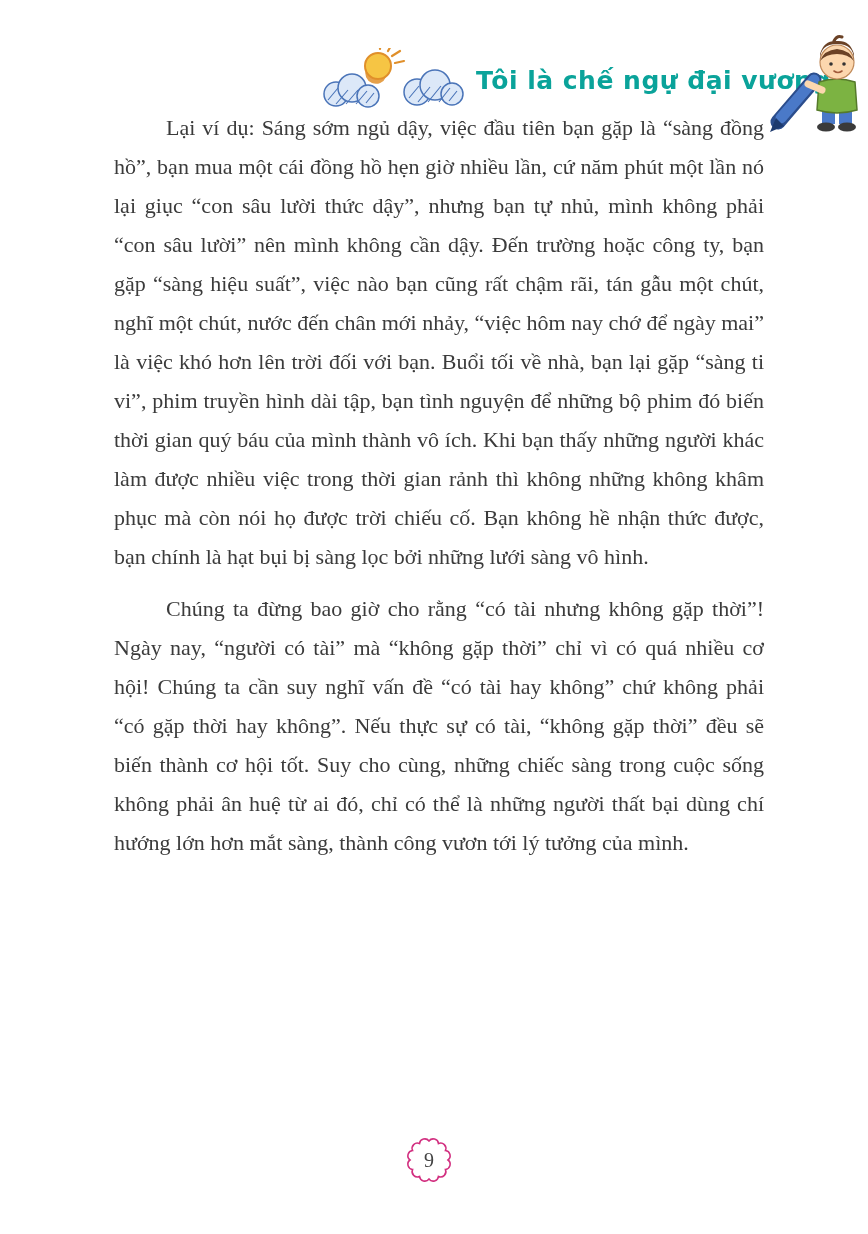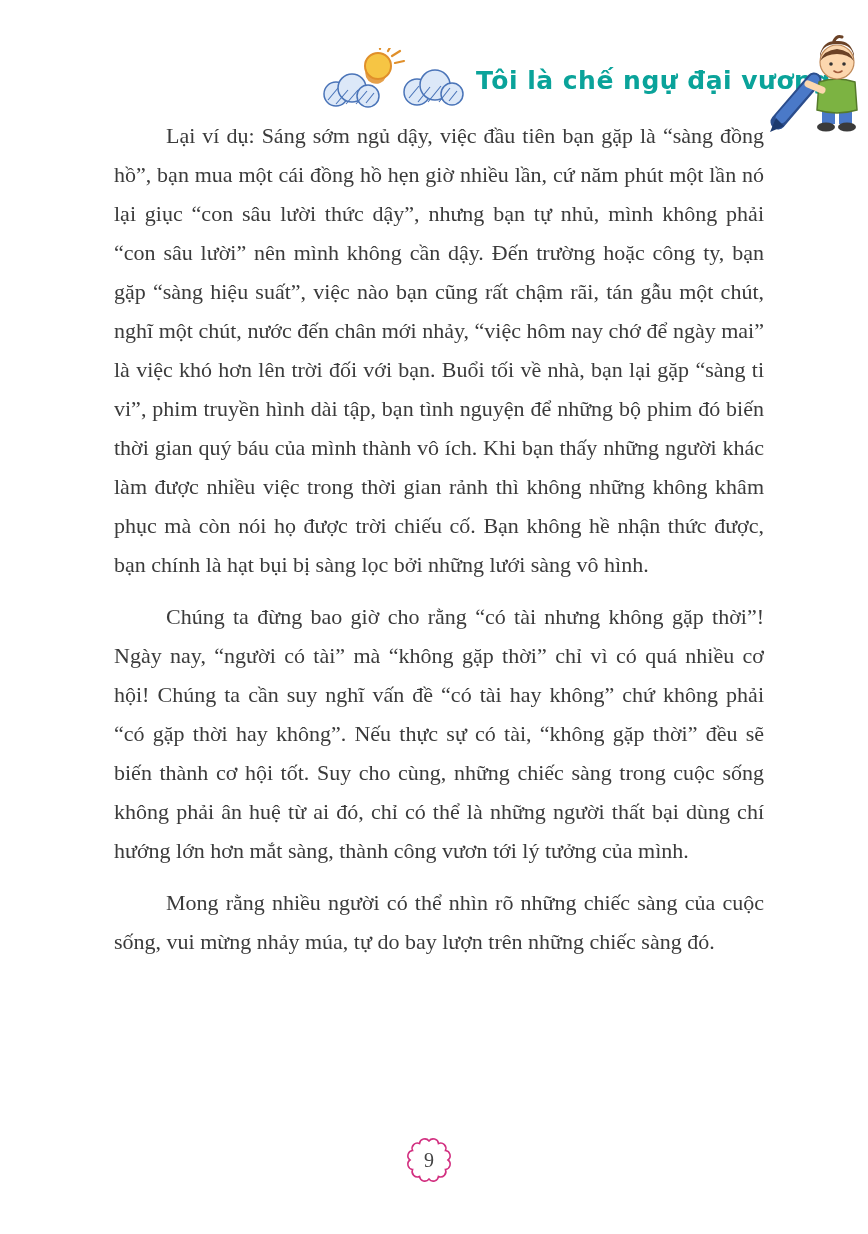--- a/index.html
+++ b/index.html
@@ -18,21 +18,21 @@
   .title{
     position:absolute;left:476px;top:66px;margin:0;
     font-family:"DejaVu Sans","Liberation Sans",sans-serif;
     font-size:25px;font-weight:bold;letter-spacing:.5px;
     color:#0aa39a;white-space:nowrap;
   }
   .boy-svg{position:absolute;right:2px;top:34px;width:104px;height:100px;}
 
   
   .content{
-    position:absolute;left:114px;top:116px;width:650px;
+    position:absolute;left:114px;top:108px;width:650px;
     font-size:22px;line-height:39px;color:#3b3b3b;
     text-align:justify;
   }
   .content p{margin:0 0 13px 0;text-indent:52px;}
 
   
   .page-badge{
     position:absolute;left:405px;top:1136px;width:48px;height:48px;
   }
   .page-badge svg{position:absolute;inset:0;}
@@ -97,21 +97,20 @@
       <path d="M72 7 q3 -6 8 -4" stroke="#6b4226" stroke-width="3" fill="none" stroke-linecap="round"></path>
       <circle cx="69" cy="30" r="1.8" fill="#333"></circle>
       <circle cx="82" cy="30" r="1.8" fill="#333"></circle>
       <path d="M72 37 q4 3 8 0" stroke="#a05a3a" stroke-width="1.6" fill="none" stroke-linecap="round"></path>
     </svg>
   </div>
 
   <div class="content">
     <p>Lại ví dụ: Sáng sớm ngủ dậy, việc đầu tiên bạn gặp là “sàng đồng hồ”, bạn mua một cái đồng hồ hẹn giờ nhiều lần, cứ năm phút một lần nó lại giục “con sâu lười thức dậy”, nhưng bạn tự nhủ, mình không phải “con sâu lười” nên mình không cần dậy. Đến trường hoặc công ty, bạn gặp “sàng hiệu suất”, việc nào bạn cũng rất chậm rãi, tán gẫu một chút, nghĩ một chút, nước đến chân mới nhảy, “việc hôm nay chớ để ngày mai” là việc khó hơn lên trời đối với bạn. Buổi tối về nhà, bạn lại gặp “sàng ti vi”, phim truyền hình dài tập, bạn tình nguyện để những bộ phim đó biến thời gian quý báu của mình thành vô ích. Khi bạn thấy những người khác làm được nhiều việc trong thời gian rảnh thì không những không khâm phục mà còn nói họ được trời chiếu cố. Bạn không hề nhận thức được, bạn chính là hạt bụi bị sàng lọc bởi những lưới sàng vô hình.</p>
     <p>Chúng ta đừng bao giờ cho rằng “có tài nhưng không gặp thời”! Ngày nay, “người có tài” mà “không gặp thời” chỉ vì có quá nhiều cơ hội! Chúng ta cần suy nghĩ vấn đề “có tài hay không” chứ không phải “có gặp thời hay không”. Nếu thực sự có tài, “không gặp thời” đều sẽ biến thành cơ hội tốt. Suy cho cùng, những chiếc sàng trong cuộc sống không phải ân huệ từ ai đó, chỉ có thể là những người thất bại dùng chí hướng lớn hơn mắt sàng, thành công vươn tới lý tưởng của mình.</p>
-    <p>Mong rằng nhiều người có thể nhìn rõ những chiếc sàng của cuộc sống, vui mừng nhảy múa, tự do bay lượn trên những chiếc sàng đó.</p>
   </div>
 
   <div class="page-badge">
     <svg viewBox="0 0 48 48" aria-hidden="true">
       <path d="M43,24 A5.3,5.3 0 0 1 40.45,33.5 A5.3,5.3 0 0 1 33.5,40.45 A5.3,5.3 0 0 1 24,43 A5.3,5.3 0 0 1 14.5,40.45 A5.3,5.3 0 0 1 7.55,33.5 A5.3,5.3 0 0 1 5,24 A5.3,5.3 0 0 1 7.55,14.5 A5.3,5.3 0 0 1 14.5,7.55 A5.3,5.3 0 0 1 24,5 A5.3,5.3 0 0 1 33.5,7.55 A5.3,5.3 0 0 1 40.45,14.5 A5.3,5.3 0 0 1 43,24 Z" fill="#ffffff" stroke="#d23080" stroke-width="1.6"></path>
     </svg>
     <span class="page-num">9</span>
   </div>
 
 </div>

